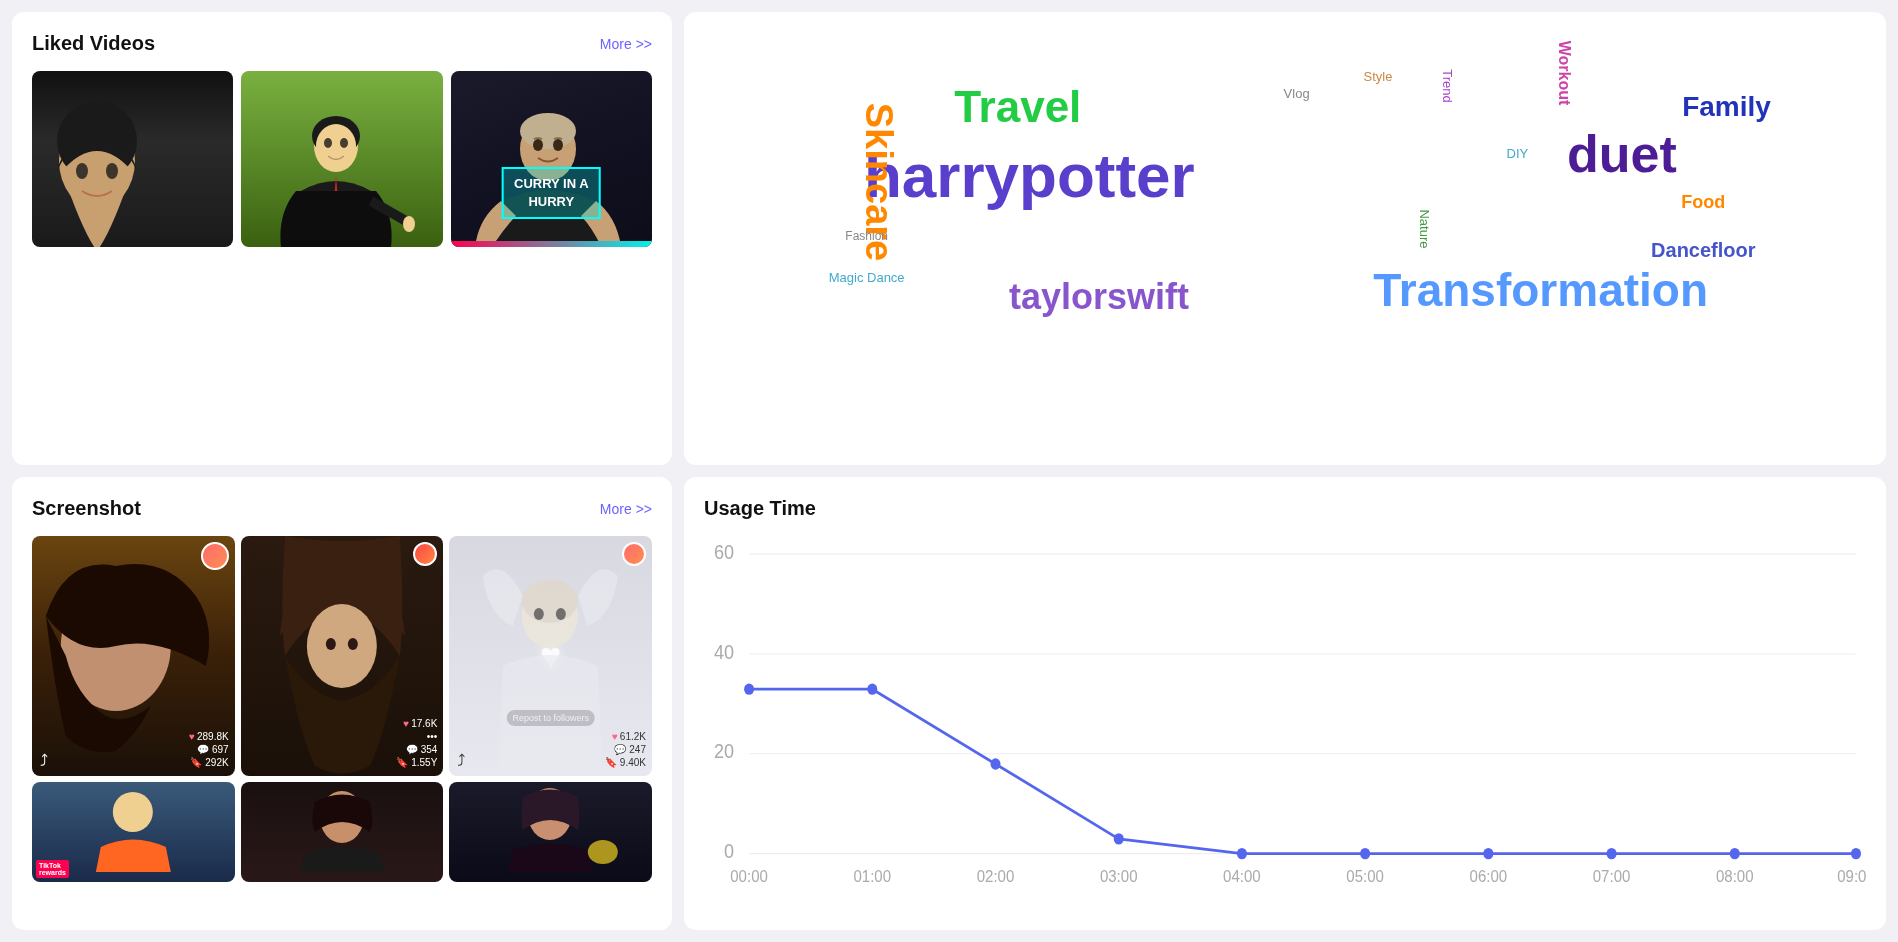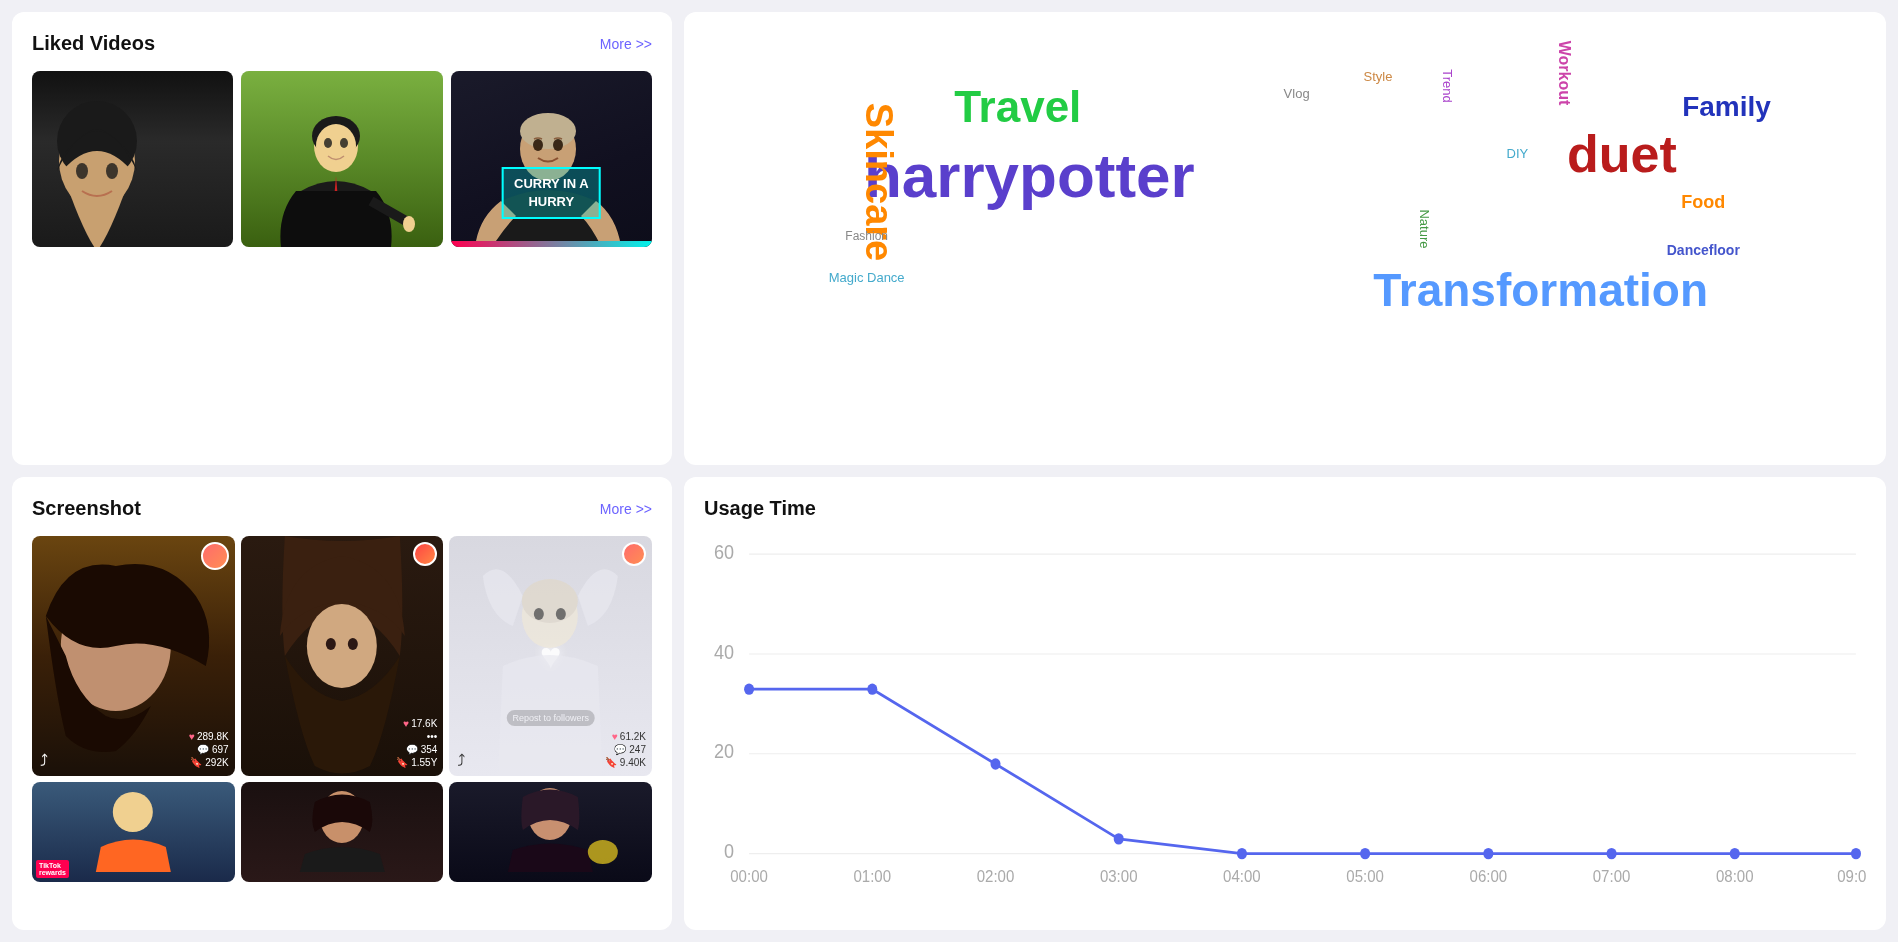--- a/index.html
+++ b/index.html
@@ -380,33 +380,34 @@
     </div>
   </div>
 </div>
 
 <div class="panel hot-words-panel" style="grid-column:2; grid-row:1;">
   <div class="word-cloud" style="position:relative; height:340px;">
 
     <span style="position:absolute; font-size:62px; font-weight:700; color:#5a3fcc; left:28%; top:42%; transform:translate(-50%,-50%);">harrypotter</span>
     <span style="position:absolute; font-size:44px; font-weight:700; color:#22cc44; left:27%; top:22%; transform:translate(-50%,-50%);">Travel</span>
     <span style="position:absolute; font-size:46px; font-weight:600; color:#5599ff; left:72%; top:76%; transform:translate(-50%,-50%);">Transformation</span>
-    <span style="position:absolute; font-size:52px; font-weight:700; color:#b91c1c; left:79%; top:36%; transform:translate(-50%,-50%);">duet</span>
+    <span style="position:absolute; font-size:36px; font-weight:600; color:#8855cc; left:34%; top:78%; transform:translate(-50%,-50%);">taylorswift</span>
+    <span style="position:absolute; font-size:52px; font-weight:700; color:#4c1d95; left:79%; top:36%; transform:translate(-50%,-50%);">duet</span>
     <span style="position:absolute; font-size:38px; font-weight:700; color:#ff8800; left:15%; top:44%; transform:translate(-50%,-50%); writing-mode:vertical-lr;">Skincare</span>
     <span style="position:absolute; font-size:28px; font-weight:600; color:#2233bb; left:88%; top:22%; transform:translate(-50%,-50%);">Family</span>
     <span style="position:absolute; font-size:16px; font-weight:600; color:#cc44aa; left:74%; top:12%; transform:translate(-50%,-50%); writing-mode:vertical-lr;">Workout</span>
     <span style="position:absolute; font-size:13px; font-weight:500; color:#44aacc; left:70%; top:22%; transform:translate(-50%,-50%);margin-top:46px;">DIY</span>
     <span style="position:absolute; font-size:13px; font-weight:500; color:#aa44cc; left:64%; top:16%; transform:translate(-50%,-50%); writing-mode:vertical-lr;">Trend</span>
     <span style="position:absolute; font-size:13px; font-weight:500; color:#cc8844; left:58%; top:13%; transform:translate(-50%,-50%);">Style</span>
     <span style="position:absolute; font-size:13px; font-weight:400; color:#888; left:51%; top:18%; transform:translate(-50%,-50%);">Vlog</span>
     <span style="position:absolute; font-size:12px; font-weight:400; color:#888; left:14%; top:60%; transform:translate(-50%,-50%);">Fashion</span>
     <span style="position:absolute; font-size:13px; font-weight:500; color:#44aacc; left:14%; top:72%; transform:translate(-50%,-50%);">Magic Dance</span>
     <span style="position:absolute; font-size:13px; font-weight:400; color:#449944; left:62%; top:58%; transform:translate(-50%,-50%); writing-mode:vertical-lr;">Nature</span>
     <span style="position:absolute; font-size:18px; font-weight:600; color:#ff8800; left:86%; top:50%; transform:translate(-50%,-50%);">Food</span>
-    <span style="position:absolute; font-size:14px; font-weight:600; color:#4455cc; left:86%; top:64%; transform:translate(-50%,-50%);">Dancefloor</span>
+    <span style="position:absolute; font-size:20px; font-weight:600; color:#4455cc; left:86%; top:64%; transform:translate(-50%,-50%);">Dancefloor</span>
   </div>
 </div>
 
 <div class="panel usage-panel" style="grid-column:2; grid-row:2;">
   <div class="panel-header">
     <span class="panel-title">Usage Time</span>
   </div>
   <div class="chart-container">
     <svg class="chart-svg" viewBox="0 0 1160 320" preserveAspectRatio="none">
 

